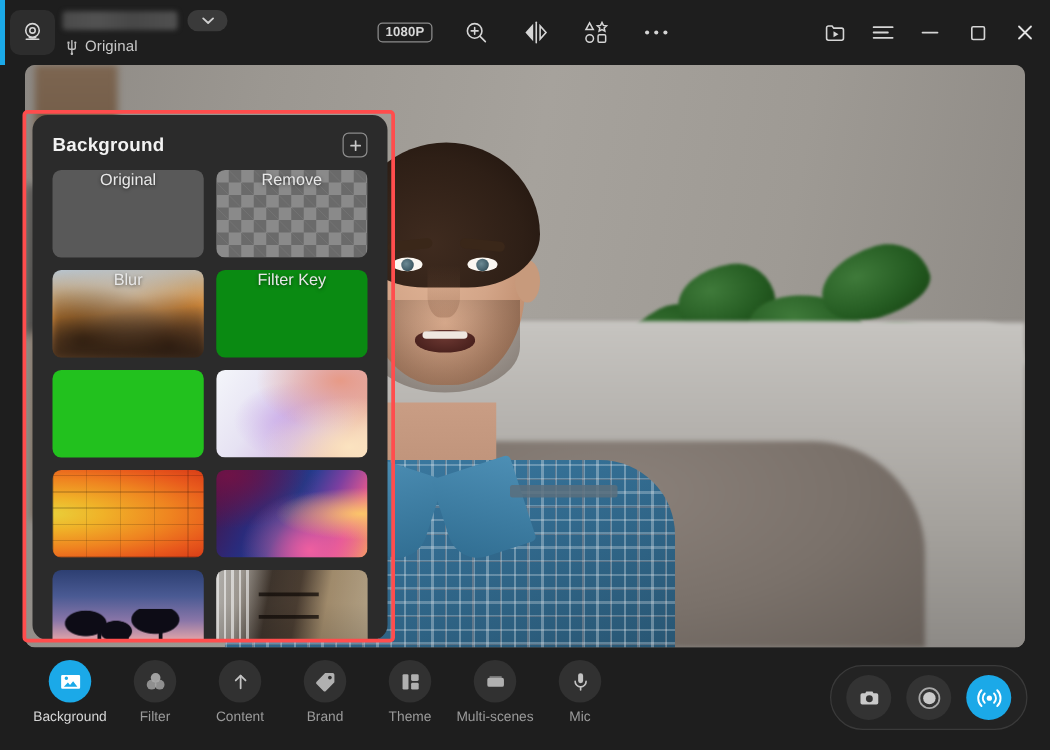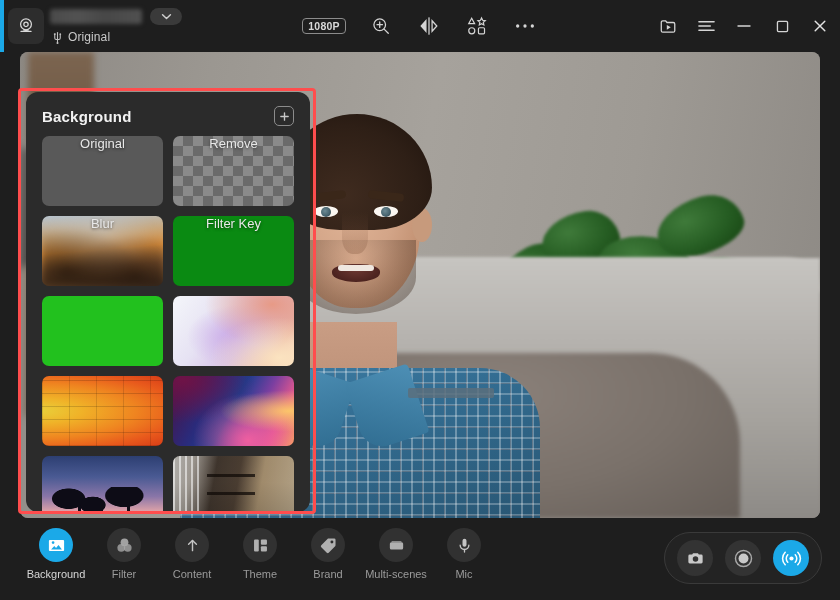--- a/index.html
+++ b/index.html
@@ -629,36 +629,36 @@
             <path d="M10 15.4V4.8"></path>
             <path d="M5.9 8.8L10 4.7l4.1 4.1"></path>
           </svg>
         </span>
         <span class="nav-label">Content</span>
       </div>
 
       <div class="nav-item">
         <span class="nav-icon">
           <svg width="19" height="19" viewBox="0 0 20 20" fill="#b0b0b0">
+            <path d="M10.2 2.6H16a1.4 1.4 0 011.4 1.4v5.8c0 .37-.15.73-.41 1l-6.8 6.8a1.4 1.4 0 01-2 0l-5.8-5.8a1.4 1.4 0 010-2l6.8-6.8c.27-.26.63-.4 1-.4z"></path>
+            <circle cx="13.6" cy="6.4" r="1.55" fill="#2e2e2e"></circle>
+          </svg>
+        </span>
+        <span class="nav-label">Brand</span>
+      </div>
+
+      <div class="nav-item">
+        <span class="nav-icon">
+          <svg width="19" height="19" viewBox="0 0 20 20" fill="#b0b0b0">
             <rect x="3.2" y="3.6" width="5" height="12.8" rx="1.1"></rect>
             <rect x="10.4" y="3.6" width="6.4" height="5.6" rx="1.1"></rect>
             <rect x="10.4" y="10.8" width="6.4" height="5.6" rx="1.1"></rect>
           </svg>
         </span>
         <span class="nav-label">Theme</span>
-      </div>
-
-      <div class="nav-item">
-        <span class="nav-icon">
-          <svg width="19" height="19" viewBox="0 0 20 20" fill="#b0b0b0">
-            <path d="M10.2 2.6H16a1.4 1.4 0 011.4 1.4v5.8c0 .37-.15.73-.41 1l-6.8 6.8a1.4 1.4 0 01-2 0l-5.8-5.8a1.4 1.4 0 010-2l6.8-6.8c.27-.26.63-.4 1-.4z"></path>
-            <circle cx="13.6" cy="6.4" r="1.55" fill="#2e2e2e"></circle>
-          </svg>
-        </span>
-        <span class="nav-label">Brand</span>
       </div>
 
       <div class="nav-item">
         <span class="nav-icon">
           <svg width="19" height="19" viewBox="0 0 20 20" fill="#b0b0b0">
             <path d="M4.6 6.6h10.8a1.6 1.6 0 011.6 1.6v4.4a1.6 1.6 0 01-1.6 1.6H4.6A1.6 1.6 0 013 12.6V8.2a1.6 1.6 0 011.6-1.6z"></path>
             <path d="M5.4 5.2h9.2a.7.7 0 110 1.4H5.4a.7.7 0 110-1.4z" opacity=".7"></path>
           </svg>
         </span>
         <span class="nav-label">Multi-scenes</span>

